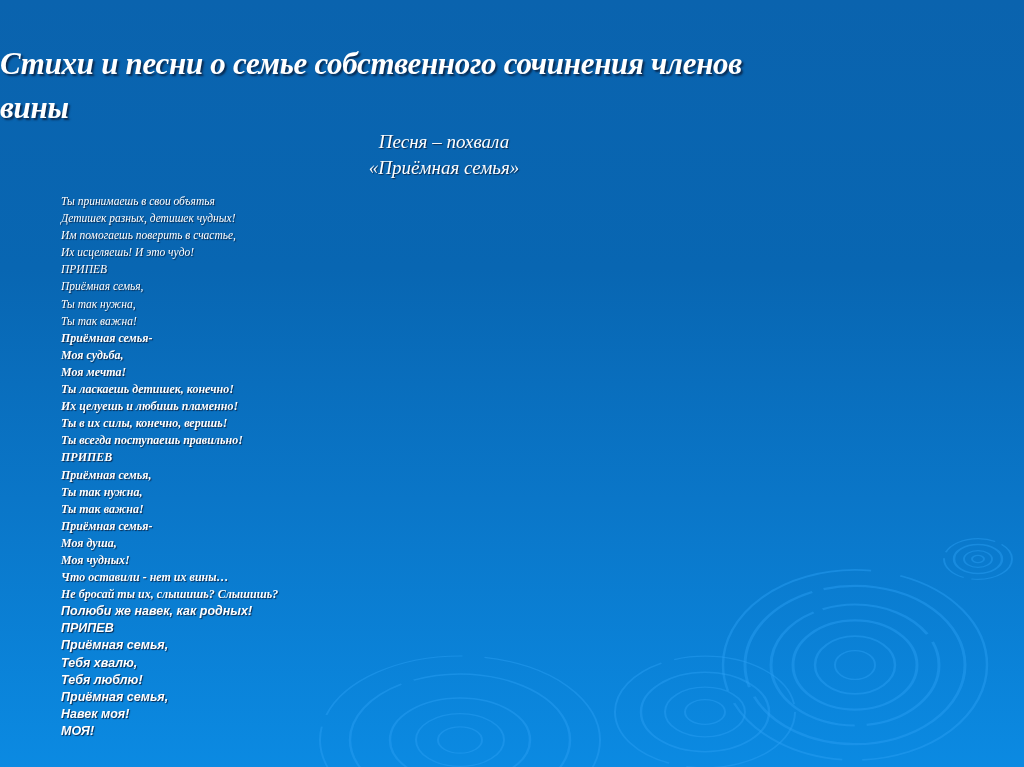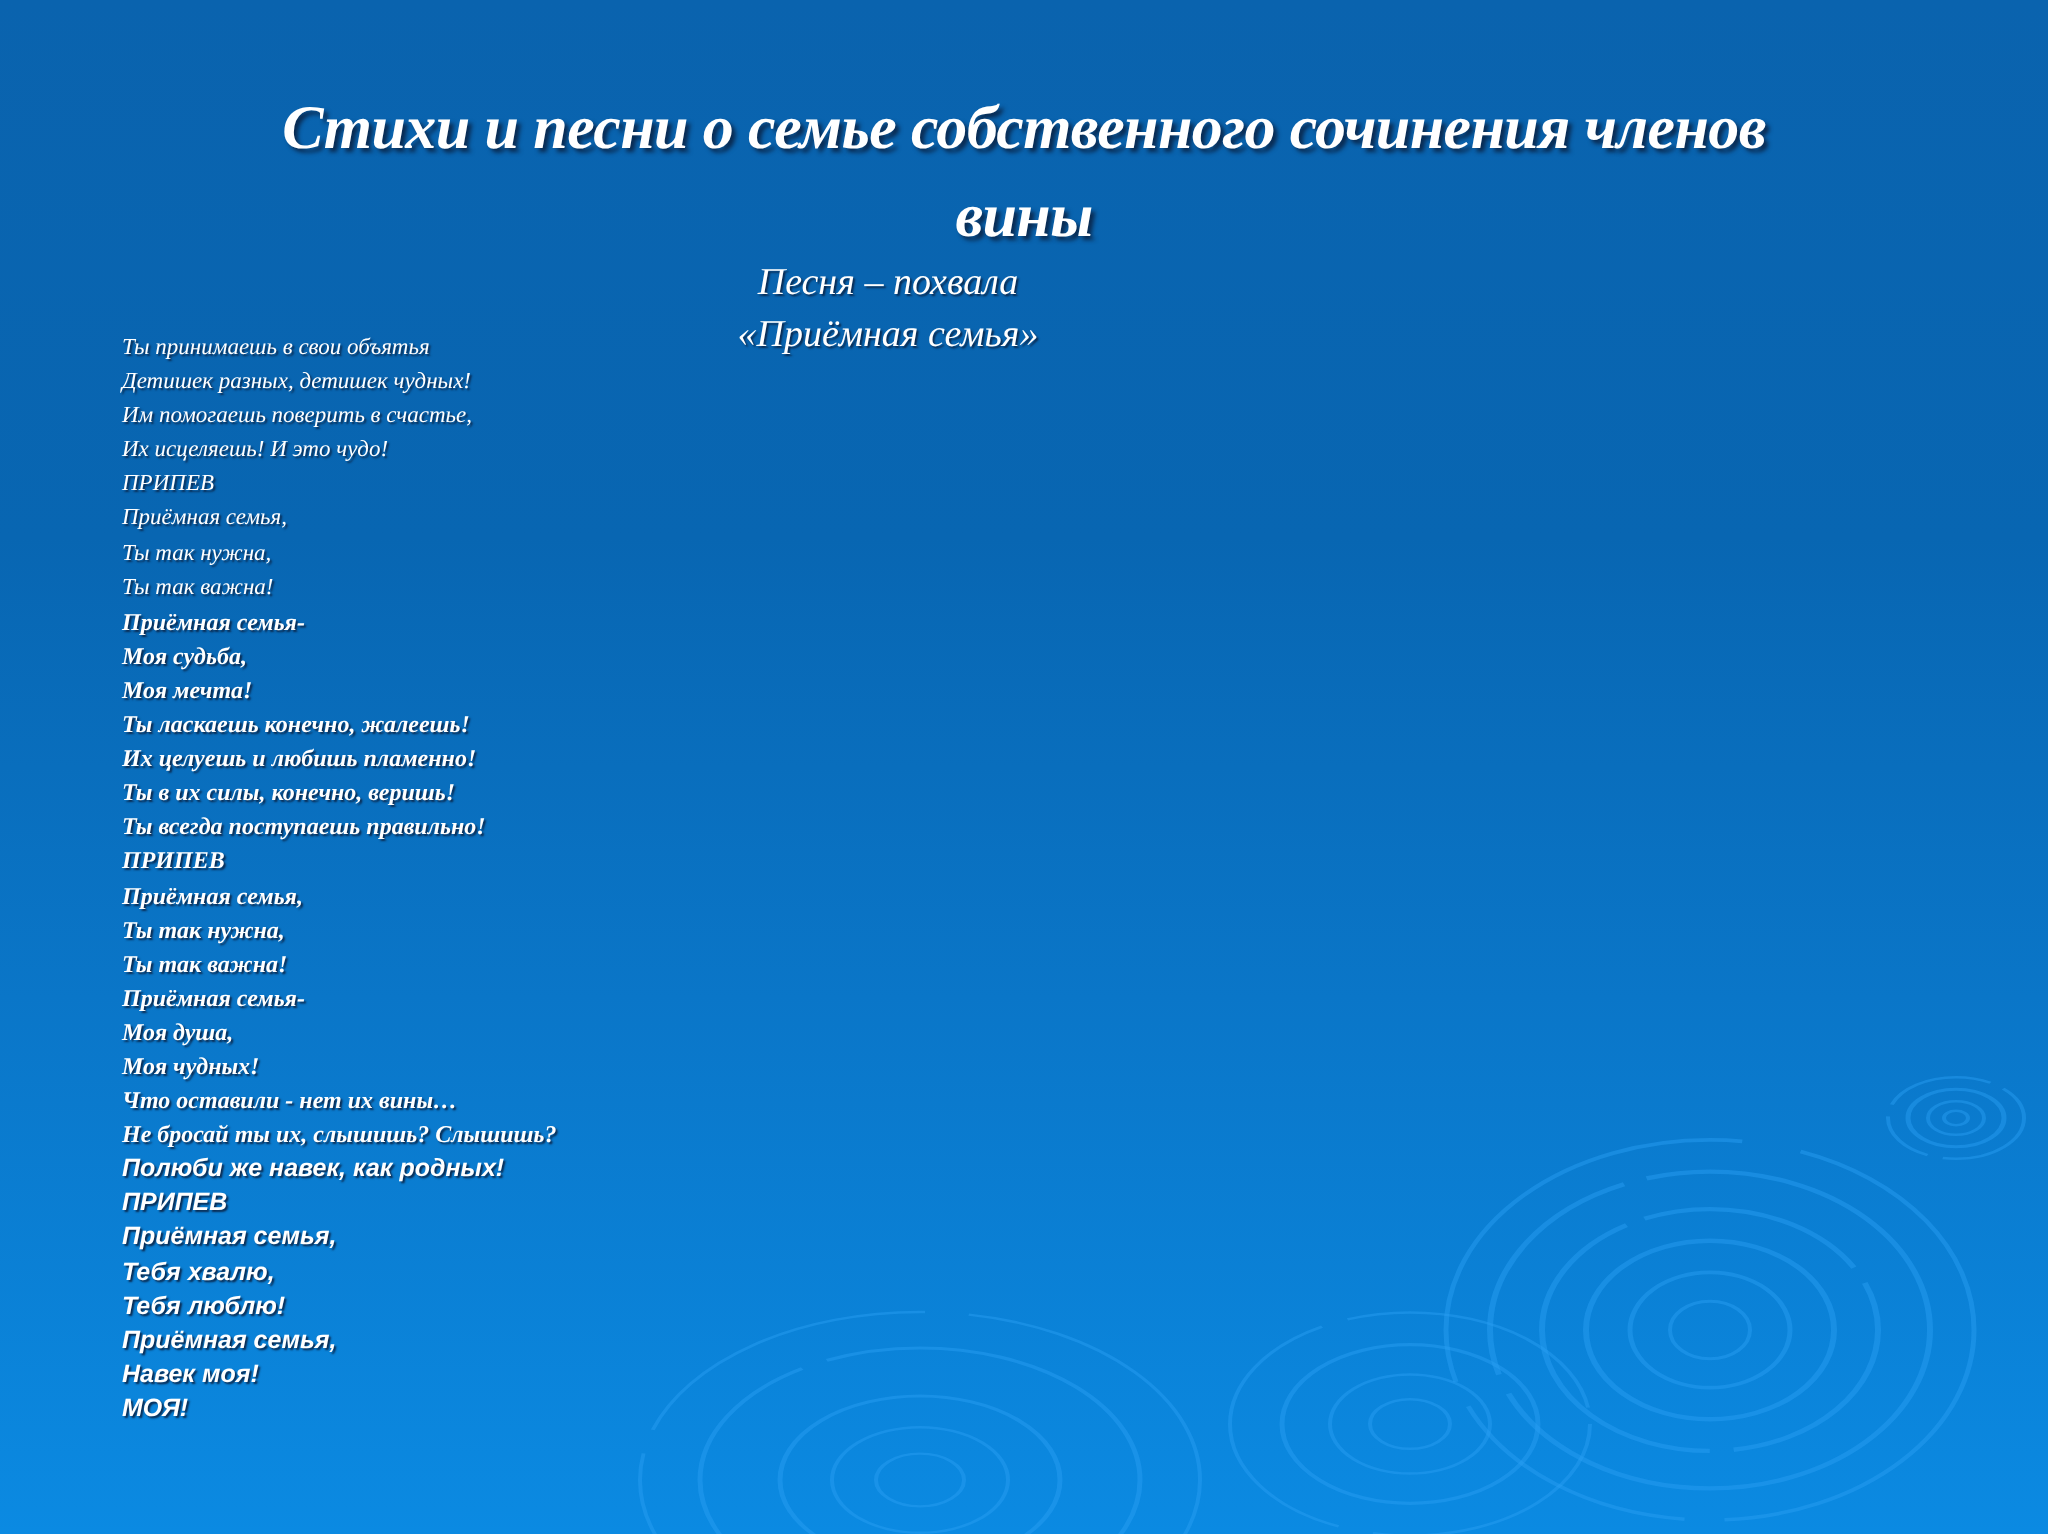--- a/index.html
+++ b/index.html
@@ -5,35 +5,35 @@
     html, body { margin: 0; padding: 0; }
     body {
       width: 1024px; height: 767px; overflow: hidden; position: relative;
       background: linear-gradient(to bottom, #0a63ae 0%, #0866b2 35%, #0a76c8 65%, #0b8ae2 100%);
       font-family: "Liberation Serif", serif;
       color: #ffffff;
     }
     .ripples { position: absolute; left: 0; top: 0; width: 1024px; height: 767px; pointer-events: none; }
     .title {
       position: absolute; left: 0; top: 42px; width: 1024px;
-      text-align: center; font-style: italic; font-weight: bold;
+      text-align: left; font-style: italic; font-weight: bold;
       font-size: 31px; line-height: 44px;
       text-shadow: 2px 2px 2px #0a2a50;
       font-family: "Liberation Serif", serif;
       letter-spacing: -0.3px;
     }
     .subtitle {
       position: absolute; left: 0; width: 888px; text-align: center;
       font-style: italic; font-size: 19px; line-height: 24px;
       text-shadow: 1px 1px 1px #0a2a50;
     }
     .sub1 { top: 130px; }
     .sub2 { top: 156px; }
     .lyrics {
-      position: absolute; left: 61px; top: 166px;
+      position: absolute; left: 61px; top: 193px;
       font-size: 11.5px; line-height: 17.1px; font-style: italic;
     }
     .lyrics .line { white-space: nowrap; text-shadow: 1px 1px 1px #0a2a50; }
     .lyrics .light { font-weight: normal; font-family: "Liberation Serif", serif; font-size: 11.5px; }
     .lyrics .bold { font-weight: bold; font-family: "Liberation Serif", serif; font-size: 12px; }
     .lyrics .sans { font-weight: bold; font-family: "Liberation Sans", sans-serif; font-size: 12.5px; }
   </style>
 </head>
 <body>
 
@@ -86,21 +86,21 @@
     <div class="line light">Детишек разных, детишек чудных!</div>
     <div class="line light">Им помогаешь поверить в счастье,</div>
     <div class="line light">Их исцеляешь! И это чудо!</div>
     <div class="line light">ПРИПЕВ</div>
     <div class="line light">Приёмная семья,</div>
     <div class="line light">Ты так нужна,</div>
     <div class="line light">Ты так важна!</div>
     <div class="line bold">Приёмная семья-</div>
     <div class="line bold">Моя судьба,</div>
     <div class="line bold">Моя мечта!</div>
-    <div class="line bold">Ты ласкаешь конечно, жалеешь!</div>
+    <div class="line bold">Ты ласкаешь детишек, конечно!</div>
     <div class="line bold">Их целуешь и любишь пламенно!</div>
     <div class="line bold">Ты в их силы, конечно, веришь!</div>
     <div class="line bold">Ты всегда поступаешь правильно!</div>
     <div class="line bold">ПРИПЕВ</div>
     <div class="line bold">Приёмная семья,</div>
     <div class="line bold">Ты так нужна,</div>
     <div class="line bold">Ты так важна!</div>
     <div class="line bold">Приёмная семья-</div>
     <div class="line bold">Моя душа,</div>
     <div class="line bold">Моя чудных!</div>

